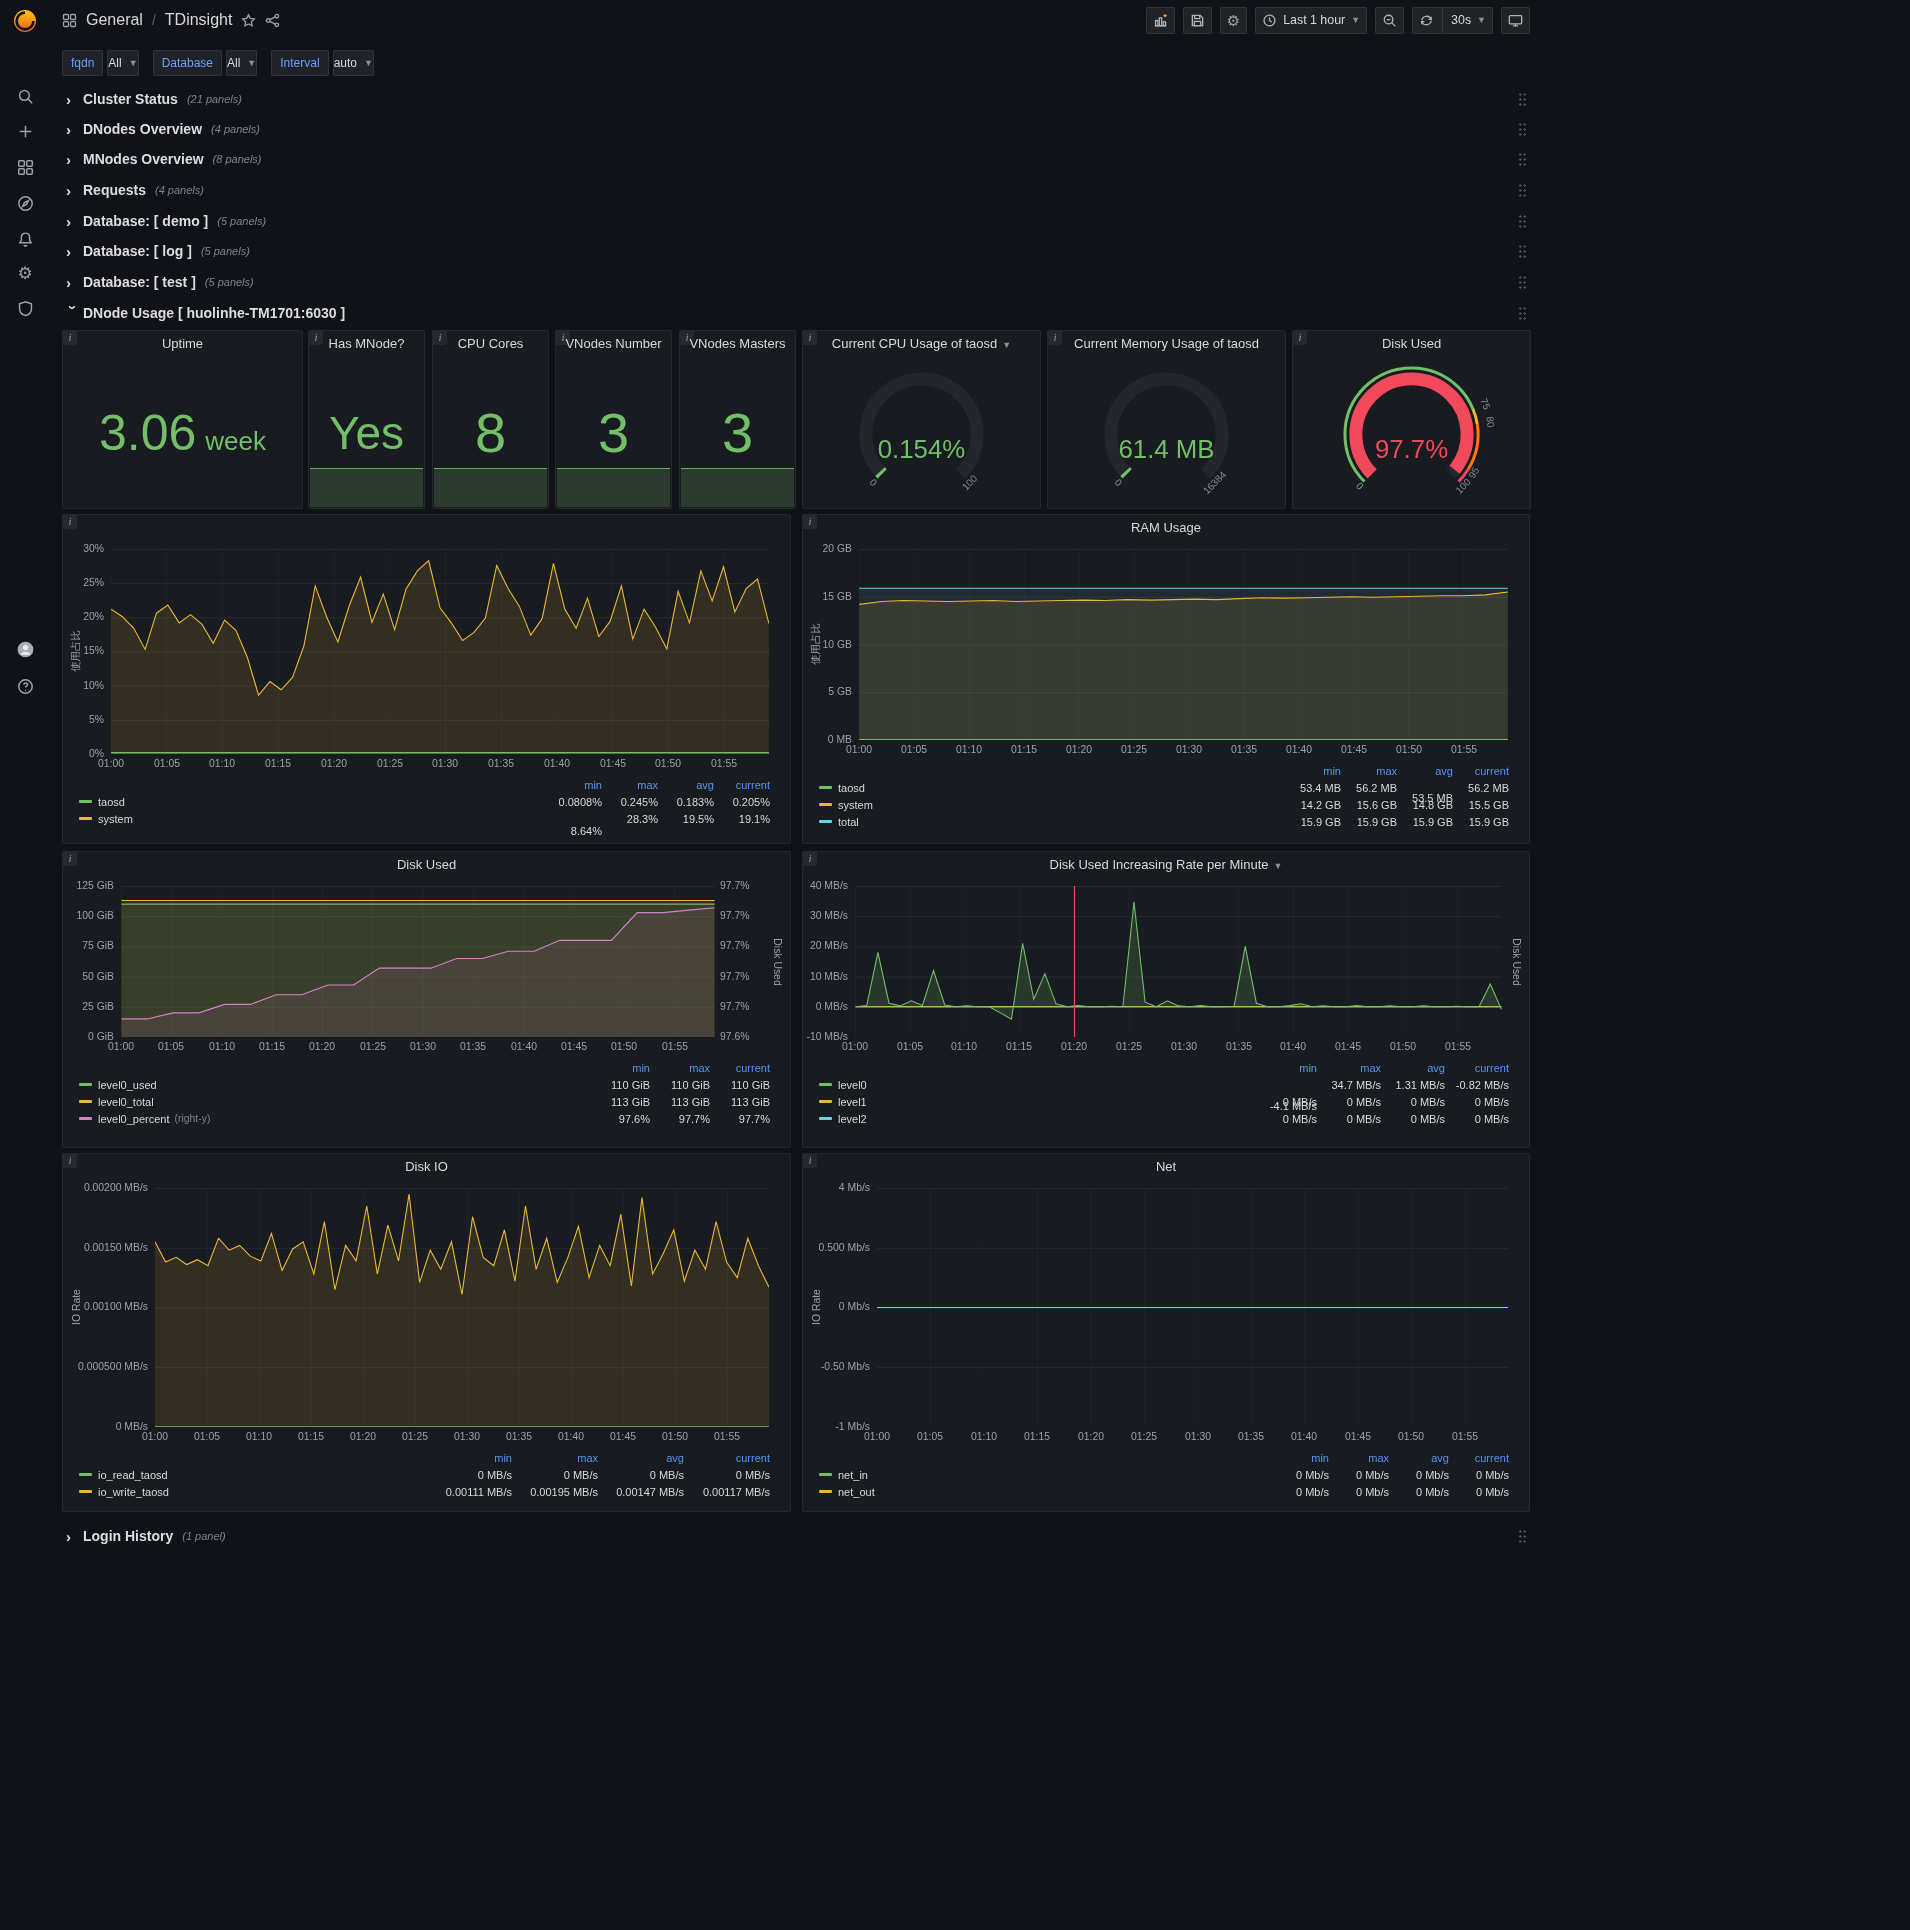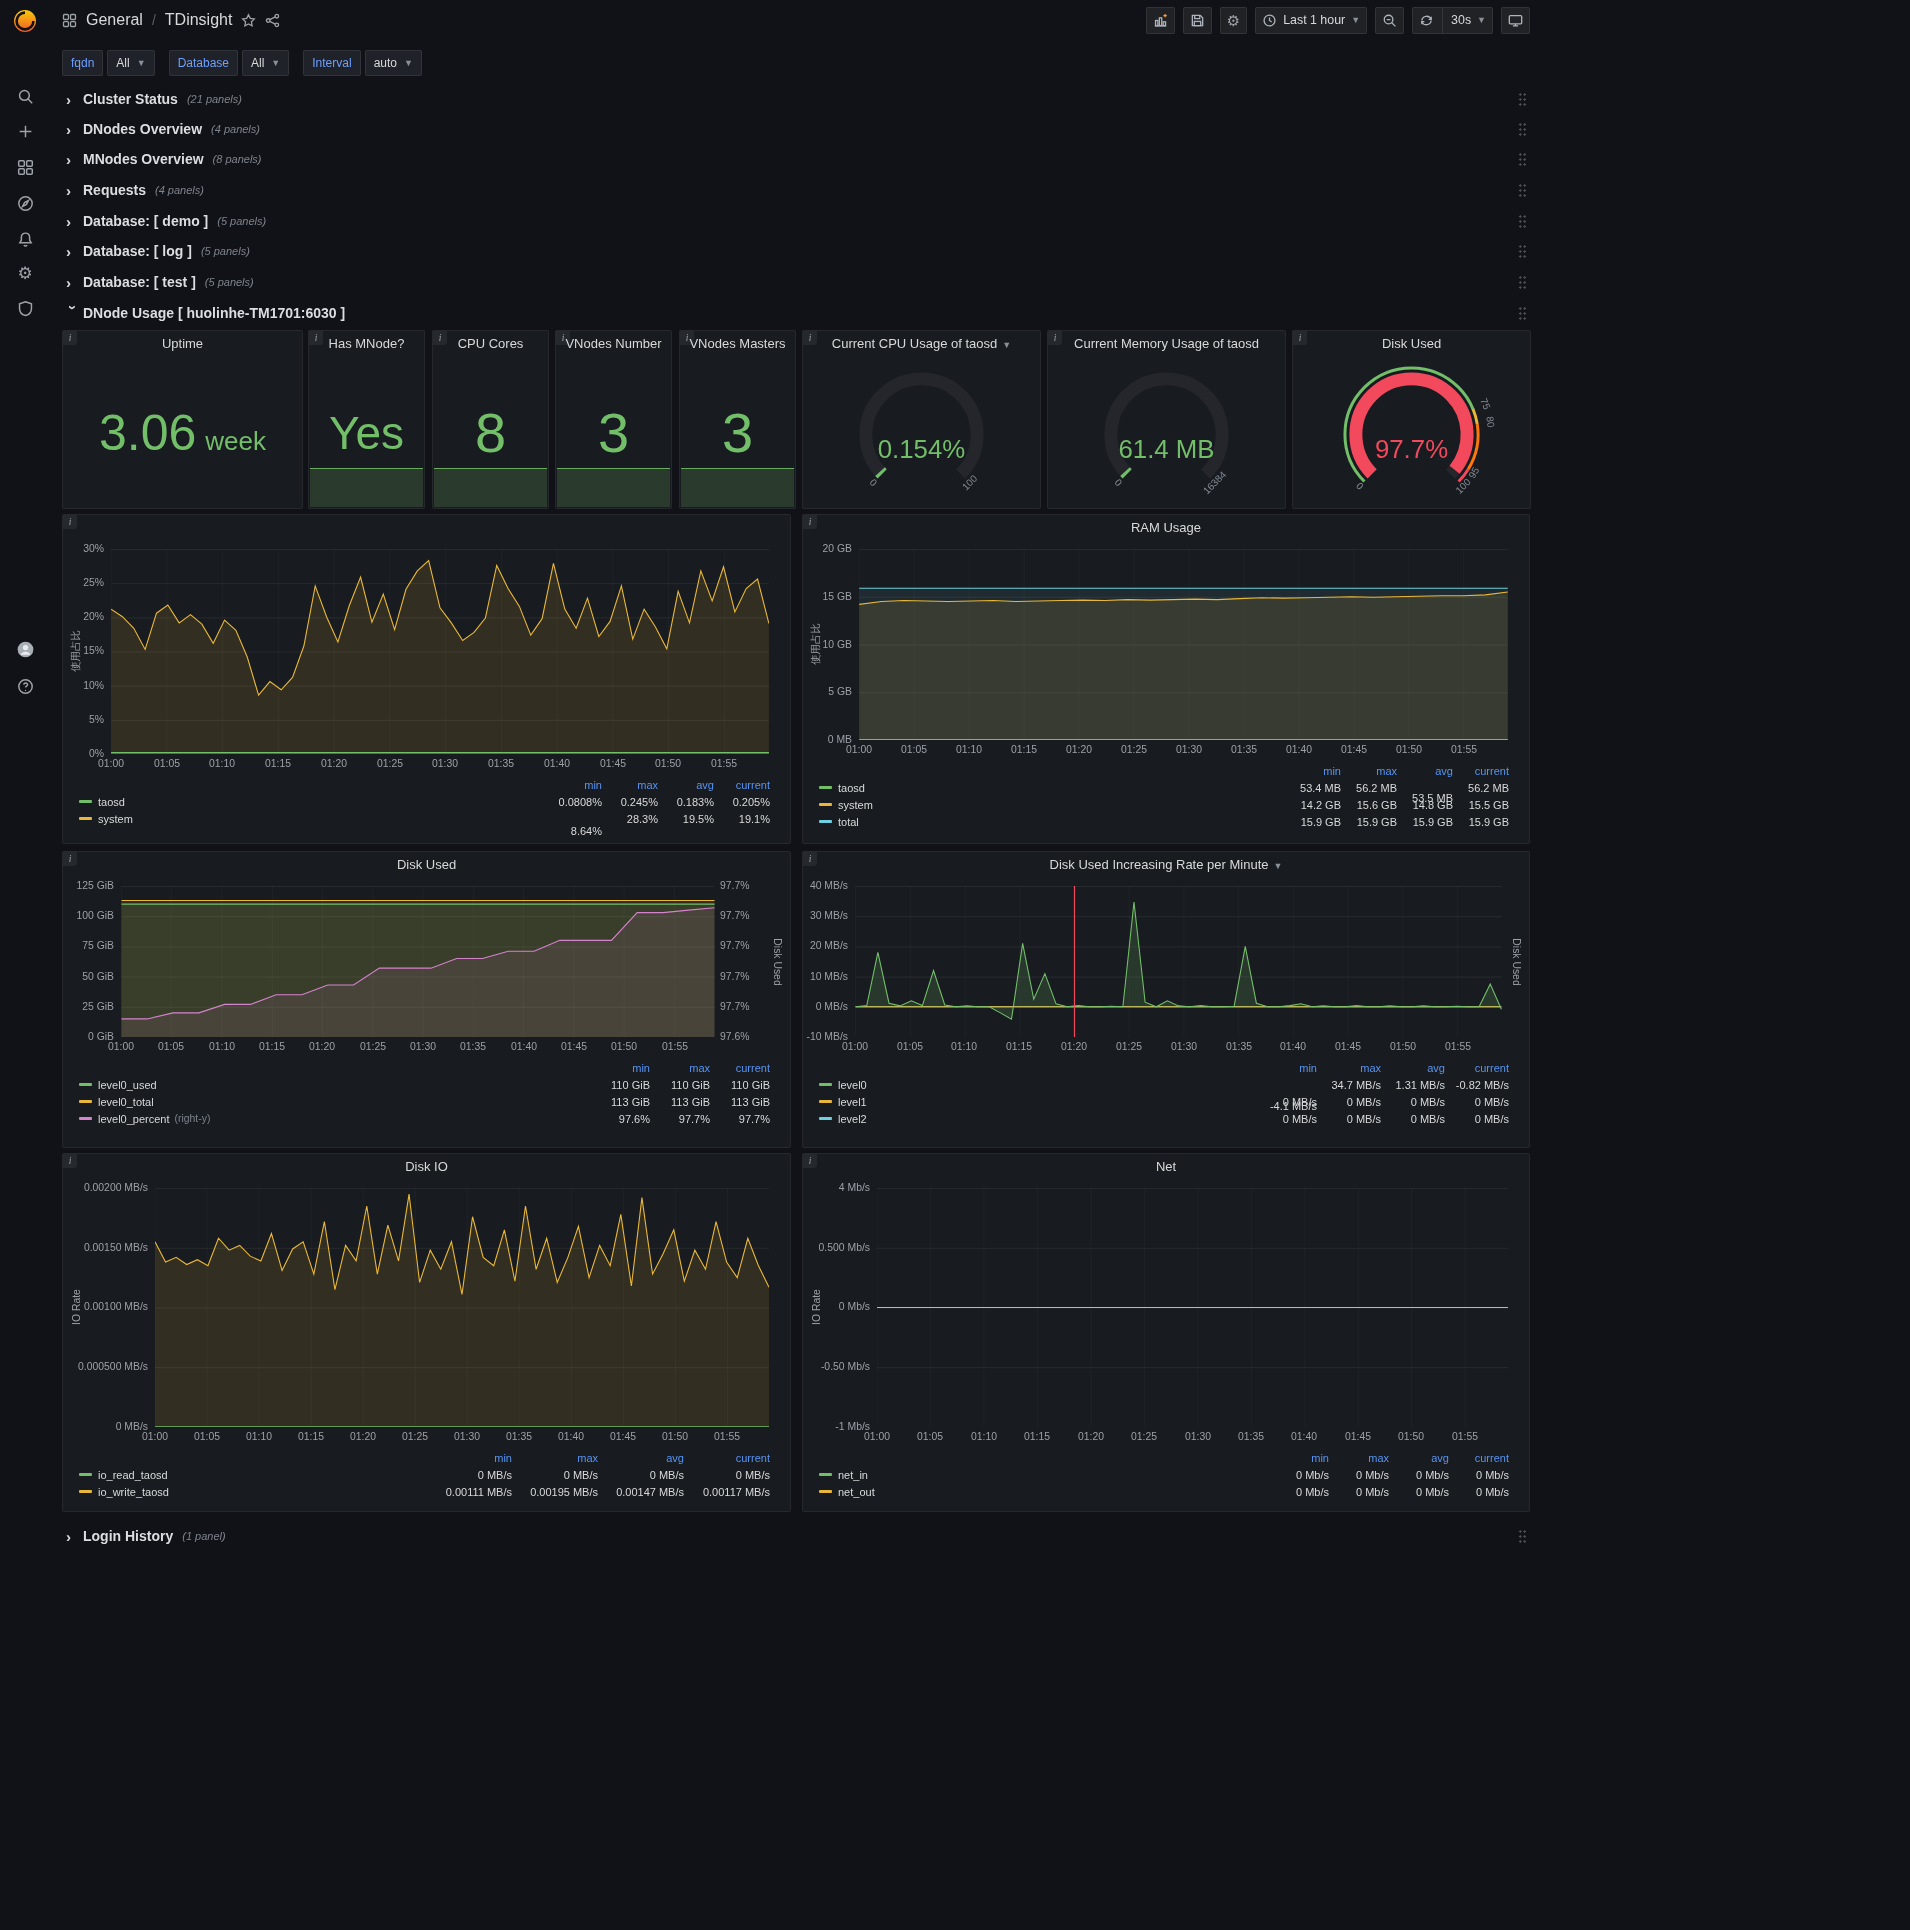--- a/index.html
+++ b/index.html
@@ -21,21 +21,21 @@
   .nav-right{display:flex;align-items:center;gap:8px;}
   .nbtn{height:27px;min-width:27px;display:flex;align-items:center;justify-content:center;gap:6px;background:#202226;border:1px solid rgba(255,255,255,0.08);border-radius:2px;color:#adb3bb;padding:0 6px;box-sizing:border-box;font-size:12.4px;cursor:pointer;}
   .nbtn svg{width:15px;height:15px;stroke:currentColor;fill:none;stroke-width:1.4;}
   .nbtn .lbl{color:#d8d9da;}
   .caret{font-size:9px;color:#8a9099;line-height:1;}
   .rdiv{width:1px;align-self:stretch;background:rgba(255,255,255,0.10);margin:0 2px;}
   
   #varbar{position:absolute;left:62px;top:50px;height:26px;display:flex;align-items:center;gap:14px;}
   .vargroup{display:flex;align-items:center;gap:4px;}
   .varlabel{height:24px;display:flex;align-items:center;background:#1f2228;border:1px solid rgba(255,255,255,0.08);border-radius:2px;padding:0 8px;font-size:12px;color:#6e9fff;cursor:default;}
-  .varvalue{height:24px;display:flex;align-items:center;gap:7px;background:#1f2228;border:1px solid rgba(255,255,255,0.08);border-radius:2px;padding:0 8px;font-size:12px;color:#d8d9da;cursor:pointer;}
+  .varvalue{height:24px;display:flex;align-items:center;gap:7px;background:#1f2228;border:1px solid rgba(255,255,255,0.08);border-radius:2px;padding:0 0;font-size:12px;color:#d8d9da;cursor:pointer;}
   
   .rowhdr{position:absolute;left:62px;width:1471px;height:28px;display:flex;align-items:center;padding:0 6px 0 4px;box-sizing:border-box;cursor:pointer;border-radius:2px;}
   .chev{color:#d8d9da;font-size:15px;width:15px;font-weight:700;display:inline-block;}
   .expanded .chev{transform:rotate(90deg) translateX(-1px);}
   .rtitle{font-size:14px;font-weight:600;color:#dcdde1;margin-left:2px;}
   .rcount{font-size:11px;font-style:italic;color:#7d838c;margin-left:9px;}
   .drag{margin-left:auto;width:9px;height:15px;background-image:radial-gradient(circle,#4d5158 1.1px,transparent 1.3px);background-size:4.5px 5px;cursor:grab;}
   
   .panel{position:absolute;background:#181b1f;border:1px solid rgba(204,204,220,0.08);border-radius:2px;box-sizing:border-box;}
   .panel-title{height:26px;line-height:26px;text-align:center;font-size:13px;font-weight:500;color:#d8d9da;white-space:nowrap;overflow:hidden;cursor:pointer;}

